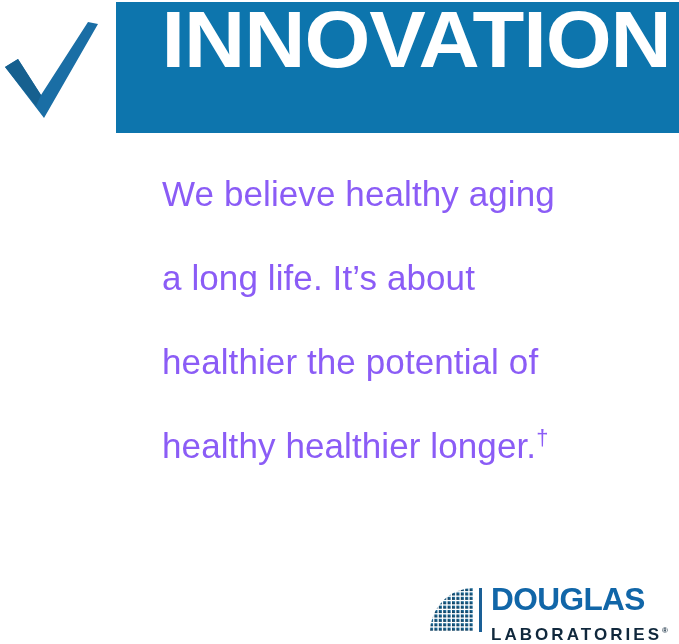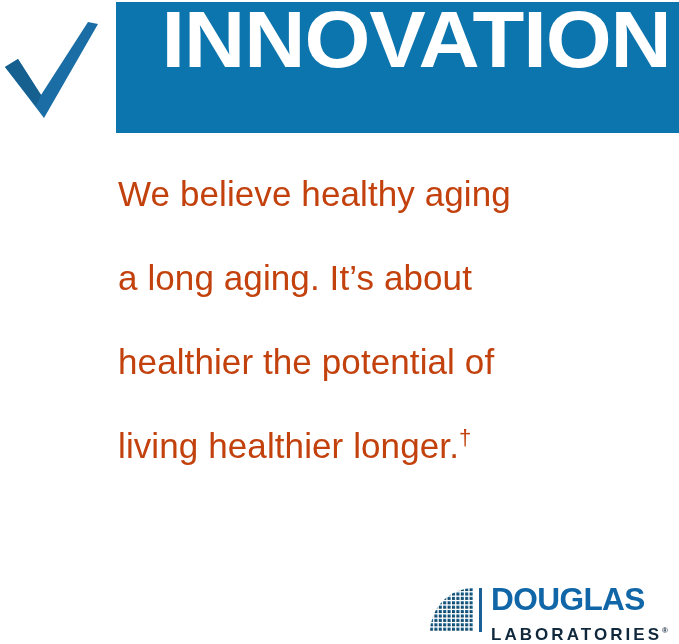--- a/index.html
+++ b/index.html
@@ -60,27 +60,28 @@
 
   
   #body-copy {
     position: absolute;
     left: 118px;
     top: 152px;
     width: 545px;
   }
 
   .copy-line {
-    color: #c2410c;
+    color: #8b5cf6;
     font-family: "Liberation Sans", sans-serif;
     font-size: 35px;
     font-weight: 400;
     line-height: 84px;
     letter-spacing: 0.1px;
     white-space: nowrap;
+    margin-left: 44px;
   }
 
   .dagger {
     font-size: 22px;
     vertical-align: super;
     line-height: 0;
   }
 
   
   #brand-logo {
@@ -161,23 +162,23 @@
     </svg>
   </div>
 
   <div id="innovation-banner">
     <div id="innovation-title">INNOVATION</div>
   </div>
 </div>
 
 <div id="body-copy">
   <div class="copy-line">We believe healthy aging</div>
-  <div class="copy-line">a long aging. It’s about</div>
+  <div class="copy-line">a long life. It’s about</div>
   <div class="copy-line">healthier the potential of</div>
-  <div class="copy-line"><span>living healthier longer.</span><span class="dagger">†</span></div>
+  <div class="copy-line"><span>healthy healthier longer.</span><span class="dagger">†</span></div>
 </div>
 
 <div id="brand-logo">
 
   <div id="logo-mark">
     <svg viewBox="0 0 44 44" width="44" height="44" aria-hidden="true">
       <defs>
         <clipPath id="globeClip">
           <path d="M 44 0 L 44 44 L 0 44 A 44 44 0 0 1 44 0 Z"></path>
         </clipPath>

